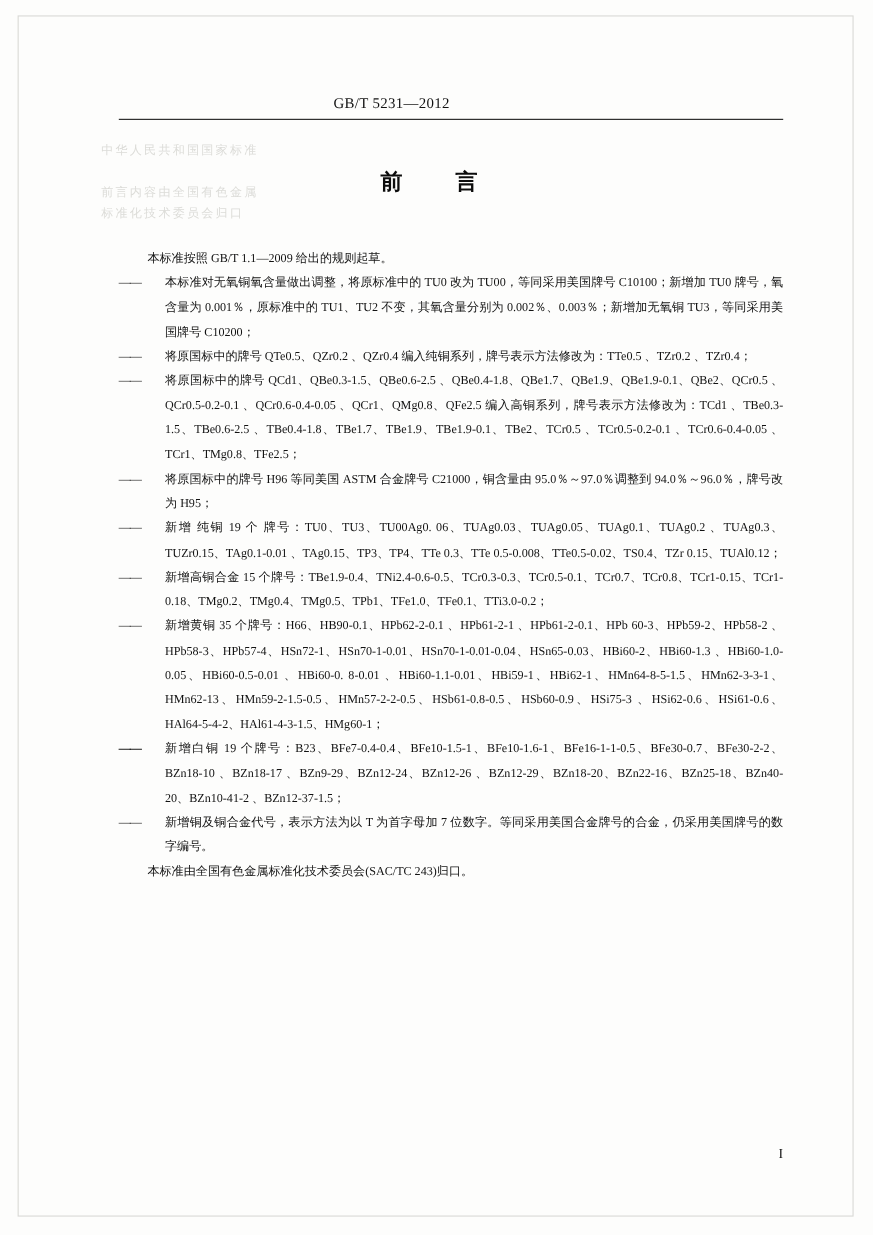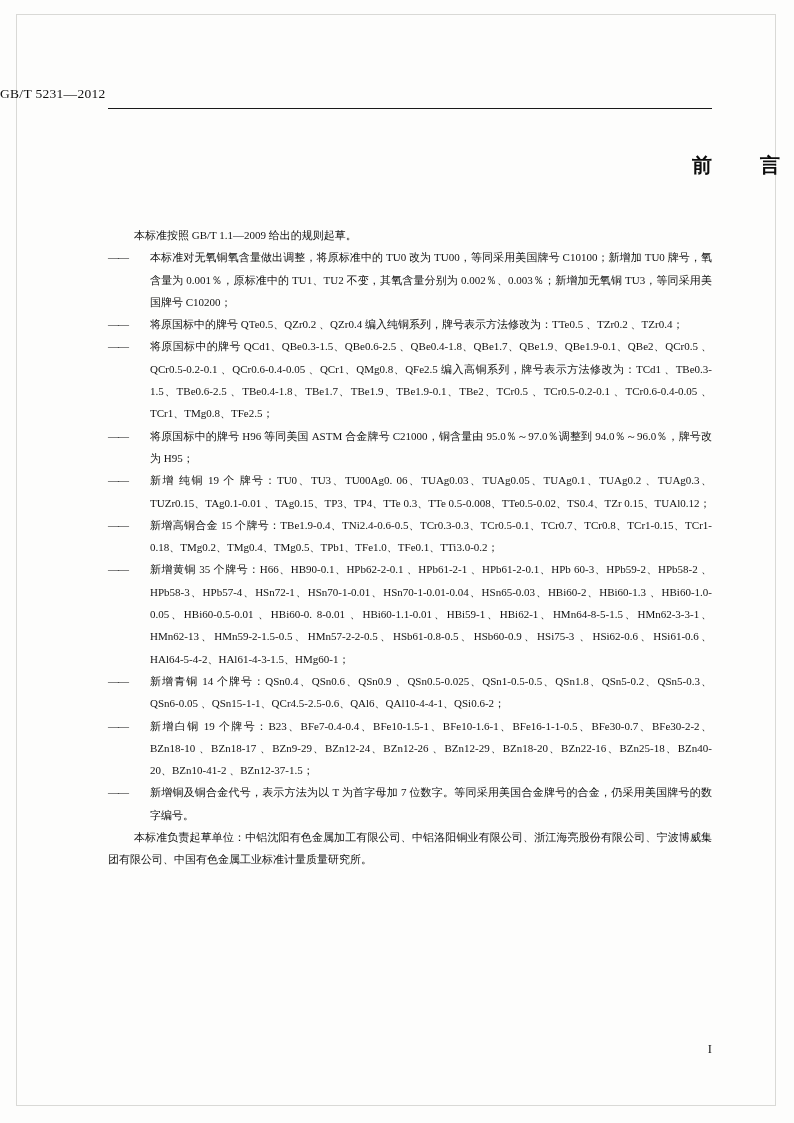--- a/index.html
+++ b/index.html
@@ -27,41 +27,41 @@
     position: absolute;
     left: 16px; top: 14px;
     width: 760px; height: 1092px;
     border: 1px solid #d9d9d6;
     box-sizing: border-box;
   }
   .header {
     position: absolute;
     left: 0; top: 86px;
     width: 794px;
-    text-align: left;
+    text-align: center;
     padding-right: 82px;
     box-sizing: border-box;
     font-family: "Liberation Serif", serif;
     font-size: 13.5px;
     letter-spacing: 0.3px;
     color: #101010;
   }
   .header-rule {
     position: absolute;
     left: 108px;
     top: 108px;
     width: 604px;
     height: 1px;
     background: #1a1a1a;
   }
   .title {
     position: absolute;
     left: 0; top: 152px;
     width: 794px;
-    text-align: right;
+    text-align: center;
     font-size: 20px;
     font-weight: bold;
     letter-spacing: 14px;
     font-family: "DejaVu Serif", "Liberation Serif", serif;
     color: #0c0c0c;
   }
   .ghost {
     position: absolute;
     left: 92px;
     top: 128px;
@@ -108,38 +108,39 @@
     color: #141414;
   }
 </style>
 </head>
 <body>
 
 <div class="page">
 
   <div class="scan-frame"></div>
 
+  <div class="ghost">中华人民共和国国家标准<br><br>前言内容由全国有色金属<br>标准化技术委员会归口</div>
 
   <div class="header">GB/T 5231—2012</div>
   <div class="header-rule"></div>
 
   <div class="title">前　言</div>
 
   <div class="body-text">
     <p class="p-indent">本标准按照 GB/T 1.1—2009 给出的规则起草。</p>
 
     <p class="item"><span class="dash">——</span><span>本标准对无氧铜氧含量做出调整，将原标准中的 TU0 改为 TU00，等同采用美国牌号 C10100；新增加 TU0 牌号，氧含量为 0.001％，原标准中的 TU1、TU2 不变，其氧含量分别为 0.002％、0.003％；新增加无氧铜 TU3，等同采用美国牌号 C10200；</span></p>
     <p class="item"><span class="dash">——</span><span>将原国标中的牌号 QTe0.5、QZr0.2 、QZr0.4 编入纯铜系列，牌号表示方法修改为：TTe0.5 、TZr0.2 、TZr0.4；</span></p>
     <p class="item"><span class="dash">——</span><span>将原国标中的牌号 QCd1、QBe0.3-1.5、QBe0.6-2.5 、QBe0.4-1.8、QBe1.7、QBe1.9、QBe1.9-0.1、QBe2、QCr0.5 、QCr0.5-0.2-0.1 、QCr0.6-0.4-0.05 、QCr1、QMg0.8、QFe2.5 编入高铜系列，牌号表示方法修改为：TCd1 、TBe0.3-1.5、TBe0.6-2.5 、TBe0.4-1.8、TBe1.7、TBe1.9、TBe1.9-0.1、TBe2、TCr0.5 、TCr0.5-0.2-0.1 、TCr0.6-0.4-0.05 、TCr1、TMg0.8、TFe2.5；</span></p>
     <p class="item"><span class="dash">——</span><span>将原国标中的牌号 H96 等同美国 ASTM 合金牌号 C21000，铜含量由 95.0％～97.0％调整到 94.0％～96.0％，牌号改为 H95；</span></p>
     <p class="item"><span class="dash">——</span><span>新增 纯铜 19 个 牌号：TU0、TU3、TU00Ag0. 06、TUAg0.03、TUAg0.05、TUAg0.1、TUAg0.2 、TUAg0.3、TUZr0.15、TAg0.1-0.01 、TAg0.15、TP3、TP4、TTe 0.3、TTe 0.5-0.008、TTe0.5-0.02、TS0.4、TZr 0.15、TUAl0.12；</span></p>
     <p class="item"><span class="dash">——</span><span>新增高铜合金 15 个牌号：TBe1.9-0.4、TNi2.4-0.6-0.5、TCr0.3-0.3、TCr0.5-0.1、TCr0.7、TCr0.8、TCr1-0.15、TCr1-0.18、TMg0.2、TMg0.4、TMg0.5、TPb1、TFe1.0、TFe0.1、TTi3.0-0.2；</span></p>
     <p class="item"><span class="dash">——</span><span>新增黄铜 35 个牌号：H66、HB90-0.1、HPb62-2-0.1 、HPb61-2-1 、HPb61-2-0.1、HPb 60-3、HPb59-2、HPb58-2 、HPb58-3、HPb57-4、HSn72-1、HSn70-1-0.01、HSn70-1-0.01-0.04、HSn65-0.03、HBi60-2、HBi60-1.3 、HBi60-1.0-0.05、HBi60-0.5-0.01 、HBi60-0. 8-0.01 、HBi60-1.1-0.01、HBi59-1、HBi62-1、HMn64-8-5-1.5、HMn62-3-3-1、HMn62-13、HMn59-2-1.5-0.5、HMn57-2-2-0.5、HSb61-0.8-0.5、HSb60-0.9、HSi75-3 、HSi62-0.6、HSi61-0.6、HAl64-5-4-2、HAl61-4-3-1.5、HMg60-1；</span></p>
-    <p class="item"><span class="dash">——</span><span>新增青铜 14 个牌号：QSn0.4、QSn0.6、QSn0.9 、QSn0.5-0.025、QSn1-0.5-0.5、QSn1.8、QSn5-0.2、QSn5-0.3、QSn6-0.05 、QSn15-1-1、QCr4.5-2.5-0.6、QAl6、QAl10-4-4-1、QSi0.6-2；</span></p>
+    <p class="item"><span class="dash">——</span></p>
     <p class="item"><span class="dash">——</span><span>新增白铜 19 个牌号：B23、BFe7-0.4-0.4、BFe10-1.5-1、BFe10-1.6-1、BFe16-1-1-0.5、BFe30-0.7、BFe30-2-2、BZn18-10 、BZn18-17 、BZn9-29、BZn12-24、BZn12-26 、BZn12-29、BZn18-20、BZn22-16、BZn25-18、BZn40-20、BZn10-41-2 、BZn12-37-1.5；</span></p>
     <p class="item"><span class="dash">——</span><span>新增铜及铜合金代号，表示方法为以 T 为首字母加 7 位数字。等同采用美国合金牌号的合金，仍采用美国牌号的数字编号。</span></p>
 
-    <p class="p-indent">本标准负责起草单位：中铝沈阳有色金属加工有限公司、中铝洛阳铜业有限公司、浙江海亮股份有限公司、宁波博威集团有限公司、中国有色金属工业标准计量质量研究所。</p>
+    <p class="p-indent">本标准由全国有色金属标准化技术委员会(SAC/TC 243)归口。</p>
   </div>
 
   <div class="footer-page">I</div>
 
 </div>
 
 </body></html>

